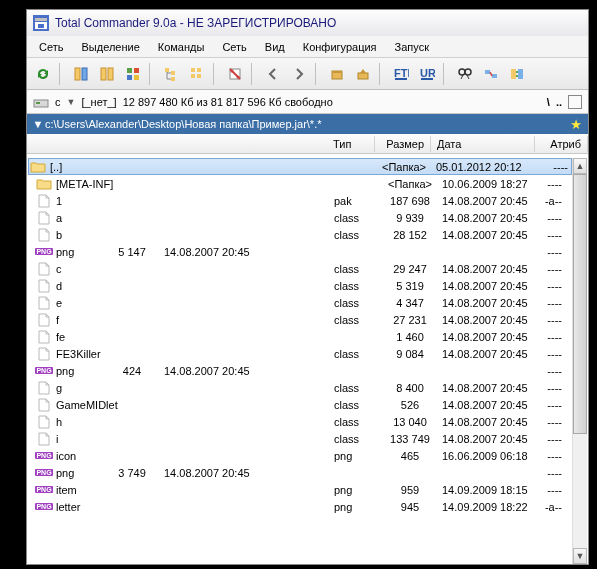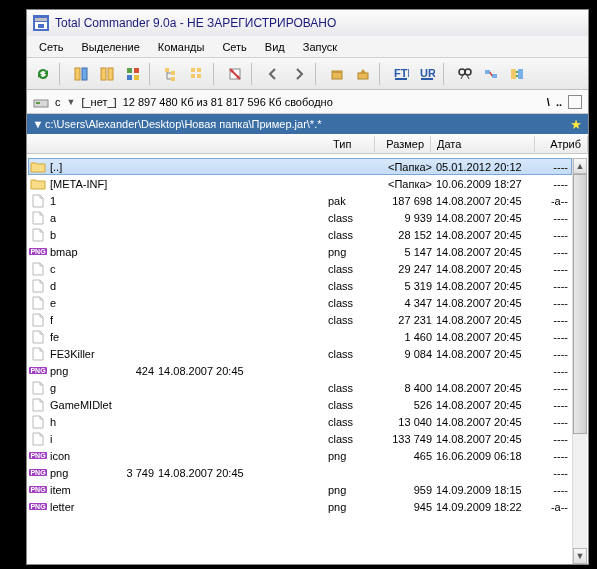--- a/index.html
+++ b/index.html
@@ -22,26 +22,26 @@
 .pathbar .star { width: 16px; text-align: center; color: #ffeb3b; font-size: 13px; }
 .header { height: 20px; display: flex; align-items: center; background: linear-gradient(#fdfdfd,#ececec); border-bottom: 1px solid #c8c8c8; }
 .header .col { padding: 2px 6px; border-right: 1px solid #d4d4d4; overflow: hidden; white-space: nowrap; }
 .header .sort::before { content: '↑'; margin-right: 2px; font-size: 10px; }
 .c-name { flex: 0 0 300px; margin-top: 44px; }
 .c-ext { flex: 0 0 48px; }
 .c-size { flex: 0 0 56px; text-align: right; }
 .c-date { flex: 0 0 104px; }
 .c-attr { flex: 1; text-align: right; }
 .list { position: absolute; top: 148px; left: 1px; right: 16px; bottom: 0; overflow: hidden; background: #fff; }
-.row { height: 17px; display: flex; align-items: center; padding: 0 2px; }
+.row { height: 17px; display: flex; align-items: center; padding: 0 8px; }
 .row.sel { background: linear-gradient(#d8e8fb, #c4dcf5); border: 1px solid #7ca8d8; padding: 0 1px; height: 17px; }
 .row .ic { width: 16px; height: 14px; margin-right: 4px; display: inline-flex; align-items: center; justify-content: center; }
 .row .nm { flex: 0 0 278px; white-space: nowrap; overflow: hidden; }
 .row .ex { flex: 0 0 48px; }
-.row .sz { flex: 0 0 56px; text-align: right; }
+.row .sz { flex: 0 0 56px; text-align: center; }
 .row .dt { flex: 0 0 104px; padding-left: 4px; }
 .row .at { flex: 1; text-align: right; padding-right: 2px; }
 .scrollbar { position: absolute; top: 148px; right: 1px; width: 15px; bottom: 0; background: #f0f0f0; border-left: 1px solid #ddd; }
 .sb-up,.sb-dn { height: 16px; background: linear-gradient(#f8f8f8,#e0e0e0); border: 1px solid #b8b8b8; display: flex; align-items: center; justify-content: center; font-size: 9px; color: #555; }
 .sb-dn { position: absolute; bottom: 0; width: 100%; }
 .sb-thumb { position: absolute; top: 16px; width: 100%; height: 260px; background: linear-gradient(90deg,#e8e8e8,#d0d0d0); border: 1px solid #a8a8a8; }
 .png-badge { font-size: 7px; font-weight: bold; background: #a040c0; color: #fff; padding: 0 1px; border-radius: 1px; }
 .folder-ic svg, .file-ic svg { display: block; }
 </style>
 </head>
@@ -60,20 +60,21 @@
     </span>
     <span class="title">Total Commander 9.0a - НЕ ЗАРЕГИСТРИРОВАНО</span>
   </div>
 
   <div class="menubar">
     <span>Сеть</span>
     <span>Выделение</span>
     <span>Команды</span>
     <span>Сеть</span>
     <span>Вид</span>
+    <span>Конфигурация</span>
     <span>Запуск</span>
   </div>
 
   <div class="toolbar">
     <div class="tbtn">
         <svg width="16" height="16">
           <path d="M3 8a5 5 0 0 1 9-3l1-1v4h-4l1.5-1.5A3 3 0 0 0 5 8m8 0a5 5 0 0 1-9 3l-1 1V8h4l-1.5 1.5A3 3 0 0 0 11 8" fill="#2a8a2a"></path>
         </svg>
       </div>
     <div class="tsep"></div>
@@ -279,21 +280,20 @@
         <span class="nm">b</span>
         <span class="ex">class</span>
         <span class="sz">28 152</span>
         <span class="dt">14.08.2007 20:45</span>
         <span class="at">----</span>
       </div>
       <div class="row">
         <span class="ic">
           <span class="png-badge">PNG</span>
         </span>
-        <span class="nm">bmap</span>
         <span class="ex">png</span>
         <span class="sz">5 147</span>
         <span class="dt">14.08.2007 20:45</span>
         <span class="at">----</span>
       </div>
       <div class="row">
         <span class="ic file-ic">
           <svg width="13" height="14">
             <path d="M1 1h7l3 3v9H1z" fill="#fff" stroke="#b8b8b8"></path>
             <path d="M8 1v3h3" fill="none" stroke="#b8b8b8"></path>

